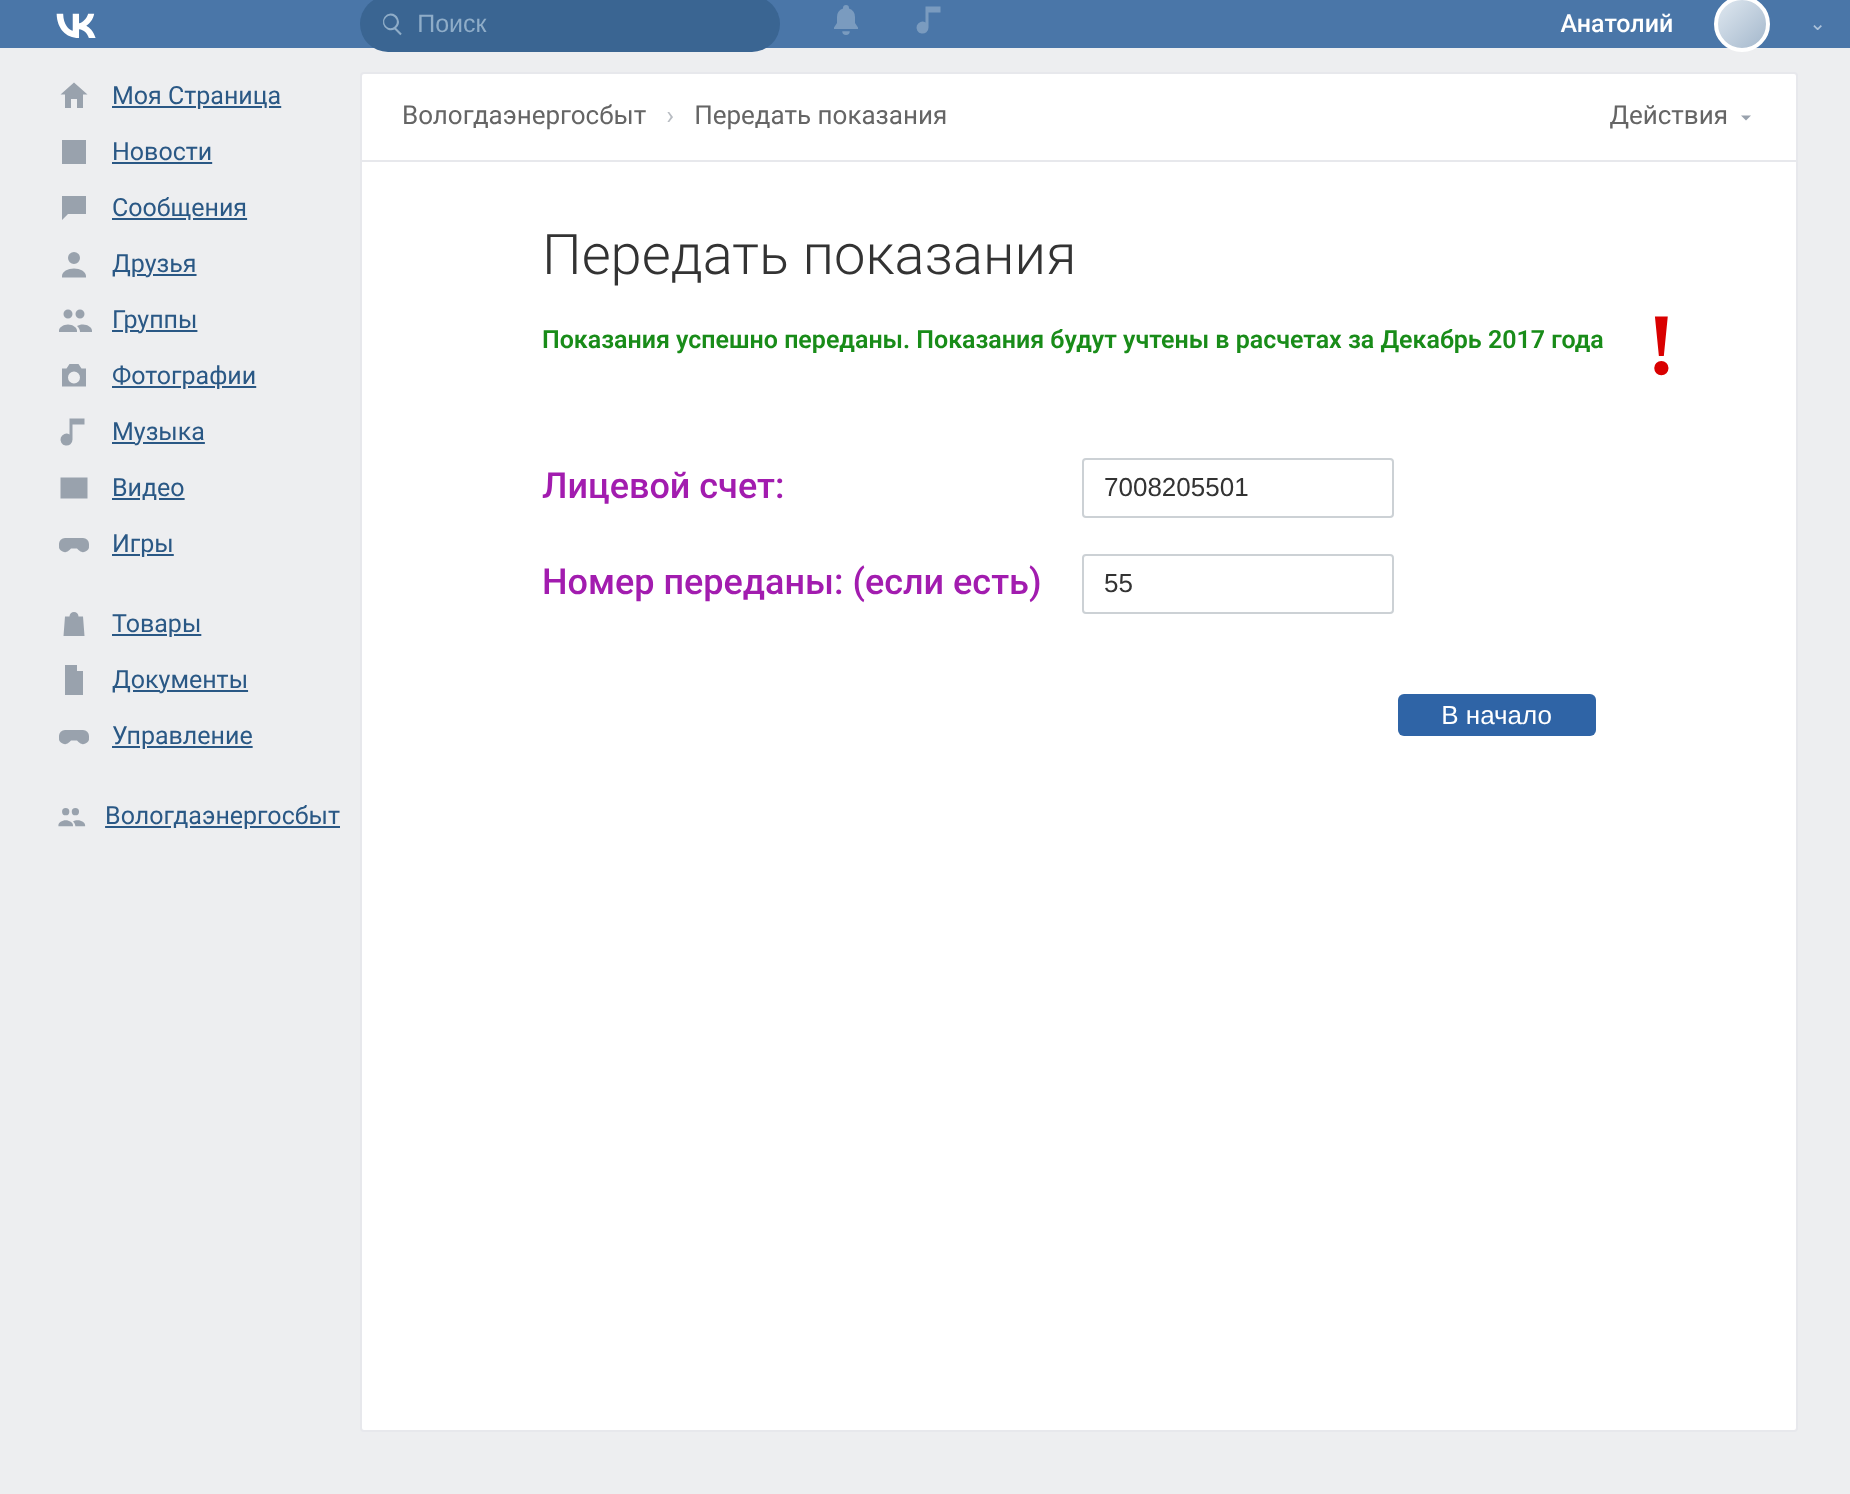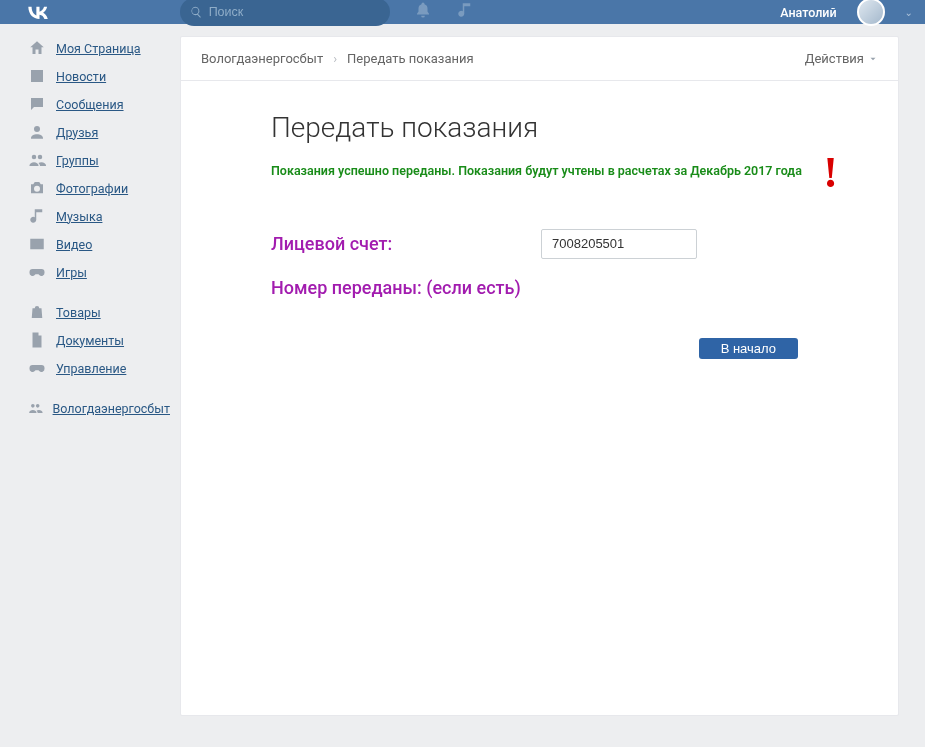--- a/index.html
+++ b/index.html
@@ -216,20 +216,21 @@
           <div class="exmark">!</div>
         </div>
 
         <div class="form">
           <div class="form-row">
             <div class="form-label">Лицевой счет:</div>
             <input class="form-input" type="text" value="7008205501" style="">
           </div>
           <div class="form-row">
             <div class="form-label">Номер переданы: (если есть)</div>
+            <input class="form-input" type="text" value="55" style="">
           </div>
         </div>
 
         <div class="btn-row">
           <button class="btn-primary">В начало</button>
         </div>
       </div>
     </div>
   </div>
 </div>

